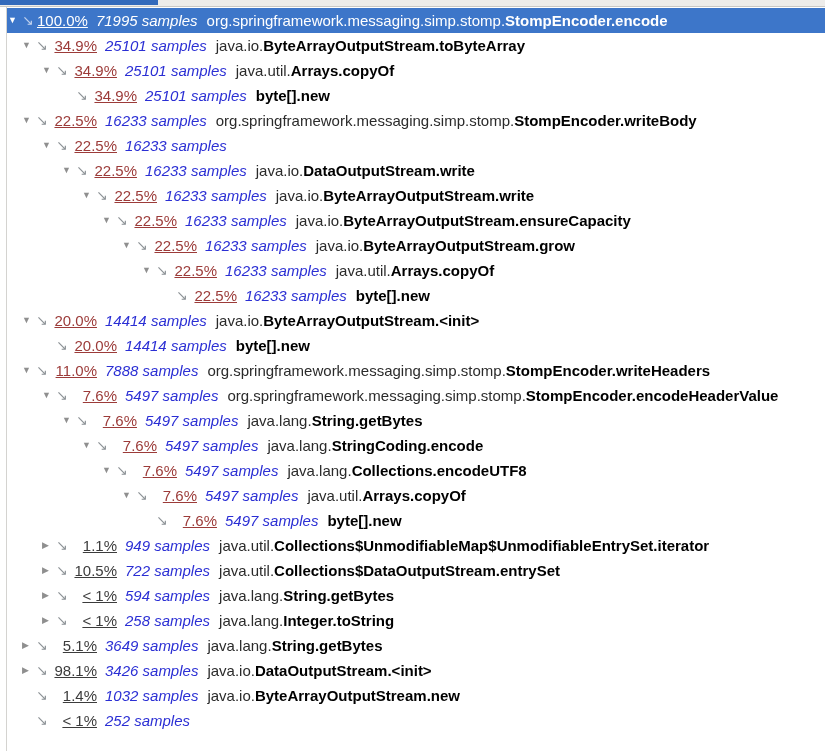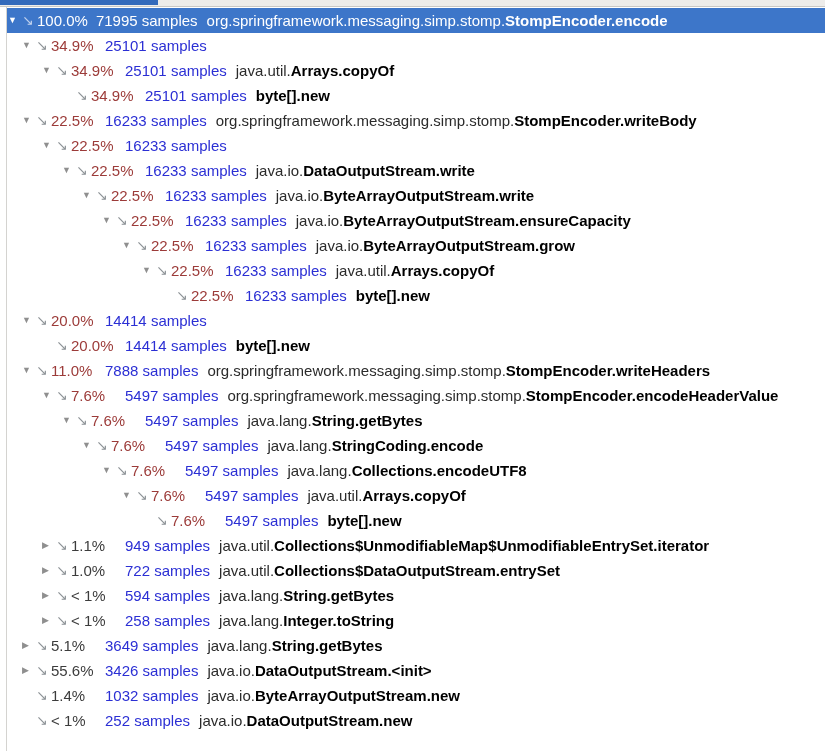--- a/index.html
+++ b/index.html
@@ -19,23 +19,23 @@
   }
   .row.selected{background:var(--sel-bg);}
   .row.selected .pct,.row.selected .samples,.row.selected .pkg,.row.selected .method{color:#ffffff;}
   .row.selected .toggle{color:#ffffff;}
   .row.selected .arrow{color:#c2d2ee;}
   .toggle{
     display:inline-block;width:14px;flex:0 0 14px;text-align:left;
     font-size:9px;color:#8f8f8f;cursor:default;
   }
   .arrow{display:inline-block;width:15px;flex:0 0 15px;font-size:14px;color:#8c9296;}
-  .pct{display:inline-block;min-width:46px;text-align:left;margin-right:8px;color:var(--pct-normal);}
+  .pct{display:inline-block;min-width:46px;text-align:right;margin-right:8px;color:var(--pct-normal);text-decoration:underline;}
   .pct.hot{color:var(--pct-hot);}
-  .samples{color:var(--samples-color);margin-right:9px;}
+  .samples{color:var(--samples-color);margin-right:9px;font-style:italic;}
   .pkg{color:#2b2b2b;}
   .method{color:#000000;font-weight:700;text-align:center;}
 </style>
 </head>
 <body>
 
 <div id="top-strip">
   <div id="tab-indicator"></div>
 </div>
 
@@ -47,20 +47,21 @@
         <span class="arrow">↘</span>
         <span class="pct hot">100.0%</span>
         <span class="samples">71995 samples</span>
         <span><span class="pkg">org.springframework.messaging.simp.stomp.</span><span class="method">StompEncoder.encode</span></span>
       </div>
       <div class="row" style="padding-left: 15px;">
         <span class="toggle">▼</span>
         <span class="arrow">↘</span>
         <span class="pct hot">34.9%</span>
         <span class="samples">25101 samples</span>
+        <span><span class="pkg">java.io.</span><span class="method">ByteArrayOutputStream.toByteArray</span></span>
       </div>
       <div class="row" style="padding-left: 35px;">
         <span class="toggle">▼</span>
         <span class="arrow">↘</span>
         <span class="pct hot">34.9%</span>
         <span class="samples">25101 samples</span>
         <span><span class="pkg">java.util.</span><span class="method">Arrays.copyOf</span></span>
       </div>
       <div class="row" style="padding-left: 55px;">
         <span class="toggle"></span>
@@ -122,20 +123,21 @@
         <span class="arrow">↘</span>
         <span class="pct hot">22.5%</span>
         <span class="samples">16233 samples</span>
         <span><span class="pkg"></span><span class="method">byte[].new</span></span>
       </div>
       <div class="row" style="padding-left: 15px;">
         <span class="toggle">▼</span>
         <span class="arrow">↘</span>
         <span class="pct hot">20.0%</span>
         <span class="samples">14414 samples</span>
+        <span><span class="pkg">java.io.</span><span class="method">ByteArrayOutputStream.&lt;init&gt;</span></span>
       </div>
       <div class="row" style="padding-left: 35px;">
         <span class="toggle"></span>
         <span class="arrow">↘</span>
         <span class="pct hot">20.0%</span>
         <span class="samples">14414 samples</span>
         <span><span class="pkg"></span><span class="method">byte[].new</span></span>
       </div>
       <div class="row" style="padding-left: 15px;">
         <span class="toggle">▼</span>
@@ -189,21 +191,21 @@
       <div class="row" style="padding-left: 35px;">
         <span class="toggle">▶</span>
         <span class="arrow">↘</span>
         <span class="pct">1.1%</span>
         <span class="samples">949 samples</span>
         <span><span class="pkg">java.util.</span><span class="method">Collections$UnmodifiableMap$UnmodifiableEntrySet.iterator</span></span>
       </div>
       <div class="row" style="padding-left: 35px;">
         <span class="toggle">▶</span>
         <span class="arrow">↘</span>
-        <span class="pct">1.0%</span>
+        <span class="pct">10.5%</span>
         <span class="samples">722 samples</span>
         <span><span class="pkg">java.util.</span><span class="method">Collections$DataOutputStream.entrySet</span></span>
       </div>
       <div class="row" style="padding-left: 35px;">
         <span class="toggle">▶</span>
         <span class="arrow">↘</span>
         <span class="pct">&lt; 1%</span>
         <span class="samples">594 samples</span>
         <span><span class="pkg">java.lang.</span><span class="method">String.getBytes</span></span>
       </div>
@@ -217,32 +219,31 @@
       <div class="row" style="padding-left: 15px;">
         <span class="toggle">▶</span>
         <span class="arrow">↘</span>
         <span class="pct">5.1%</span>
         <span class="samples">3649 samples</span>
         <span><span class="pkg">java.lang.</span><span class="method">String.getBytes</span></span>
       </div>
       <div class="row" style="padding-left: 15px;">
         <span class="toggle">▶</span>
         <span class="arrow">↘</span>
-        <span class="pct">55.6%</span>
+        <span class="pct">98.1%</span>
         <span class="samples">3426 samples</span>
         <span><span class="pkg">java.io.</span><span class="method">DataOutputStream.&lt;init&gt;</span></span>
       </div>
       <div class="row" style="padding-left: 15px;">
         <span class="toggle"></span>
         <span class="arrow">↘</span>
         <span class="pct">1.4%</span>
         <span class="samples">1032 samples</span>
         <span><span class="pkg">java.io.</span><span class="method">ByteArrayOutputStream.new</span></span>
       </div>
       <div class="row" style="padding-left: 15px;">
         <span class="toggle"></span>
         <span class="arrow">↘</span>
         <span class="pct">&lt; 1%</span>
         <span class="samples">252 samples</span>
-        <span><span class="pkg">java.io.</span><span class="method">DataOutputStream.new</span></span>
       </div>
     </div>
 </div>
 
 </body></html>

